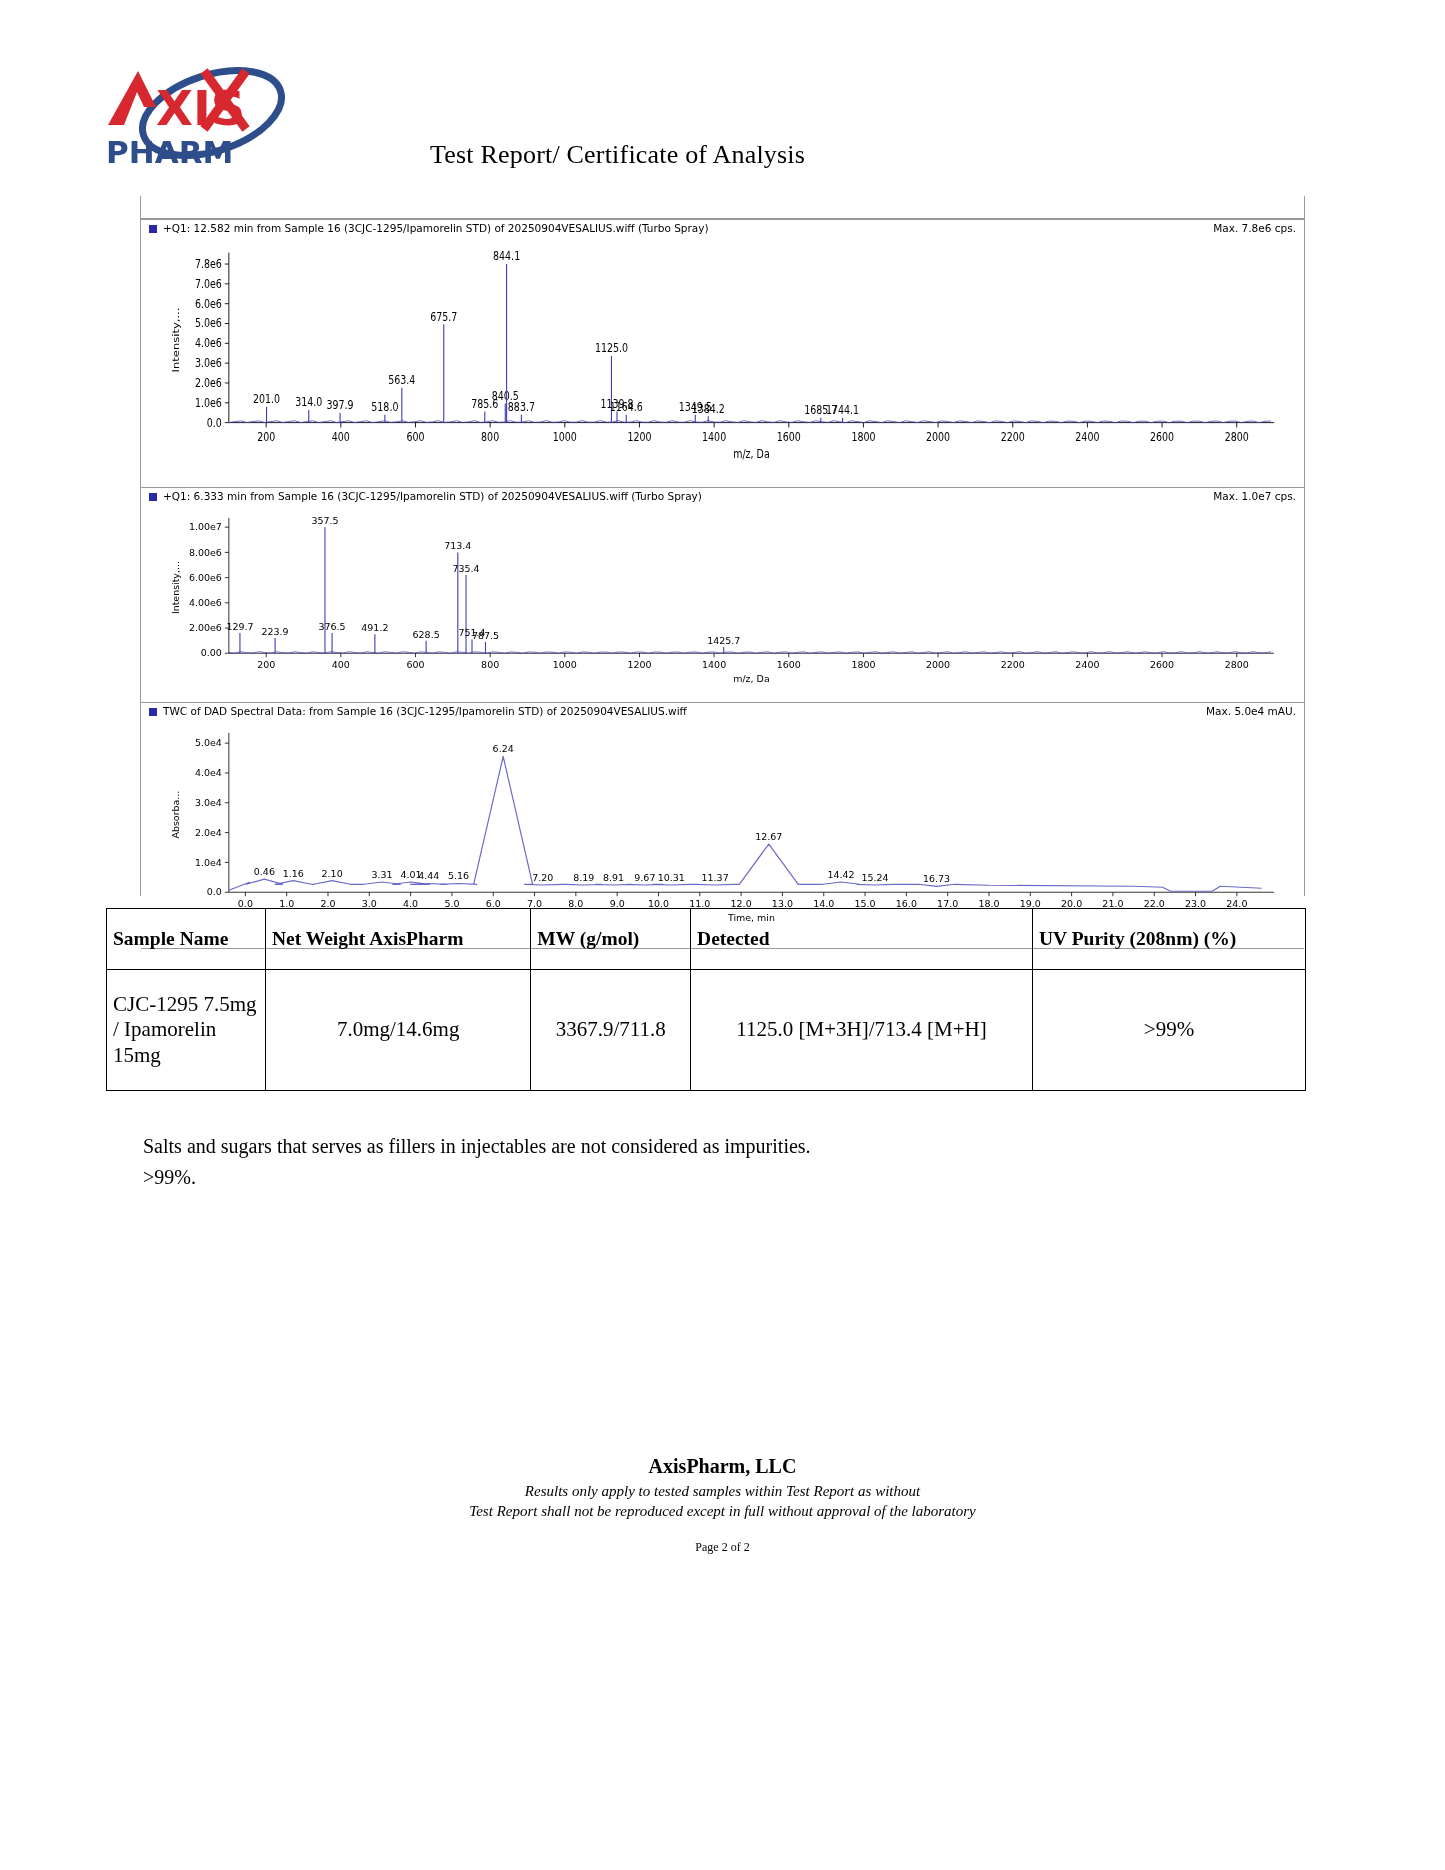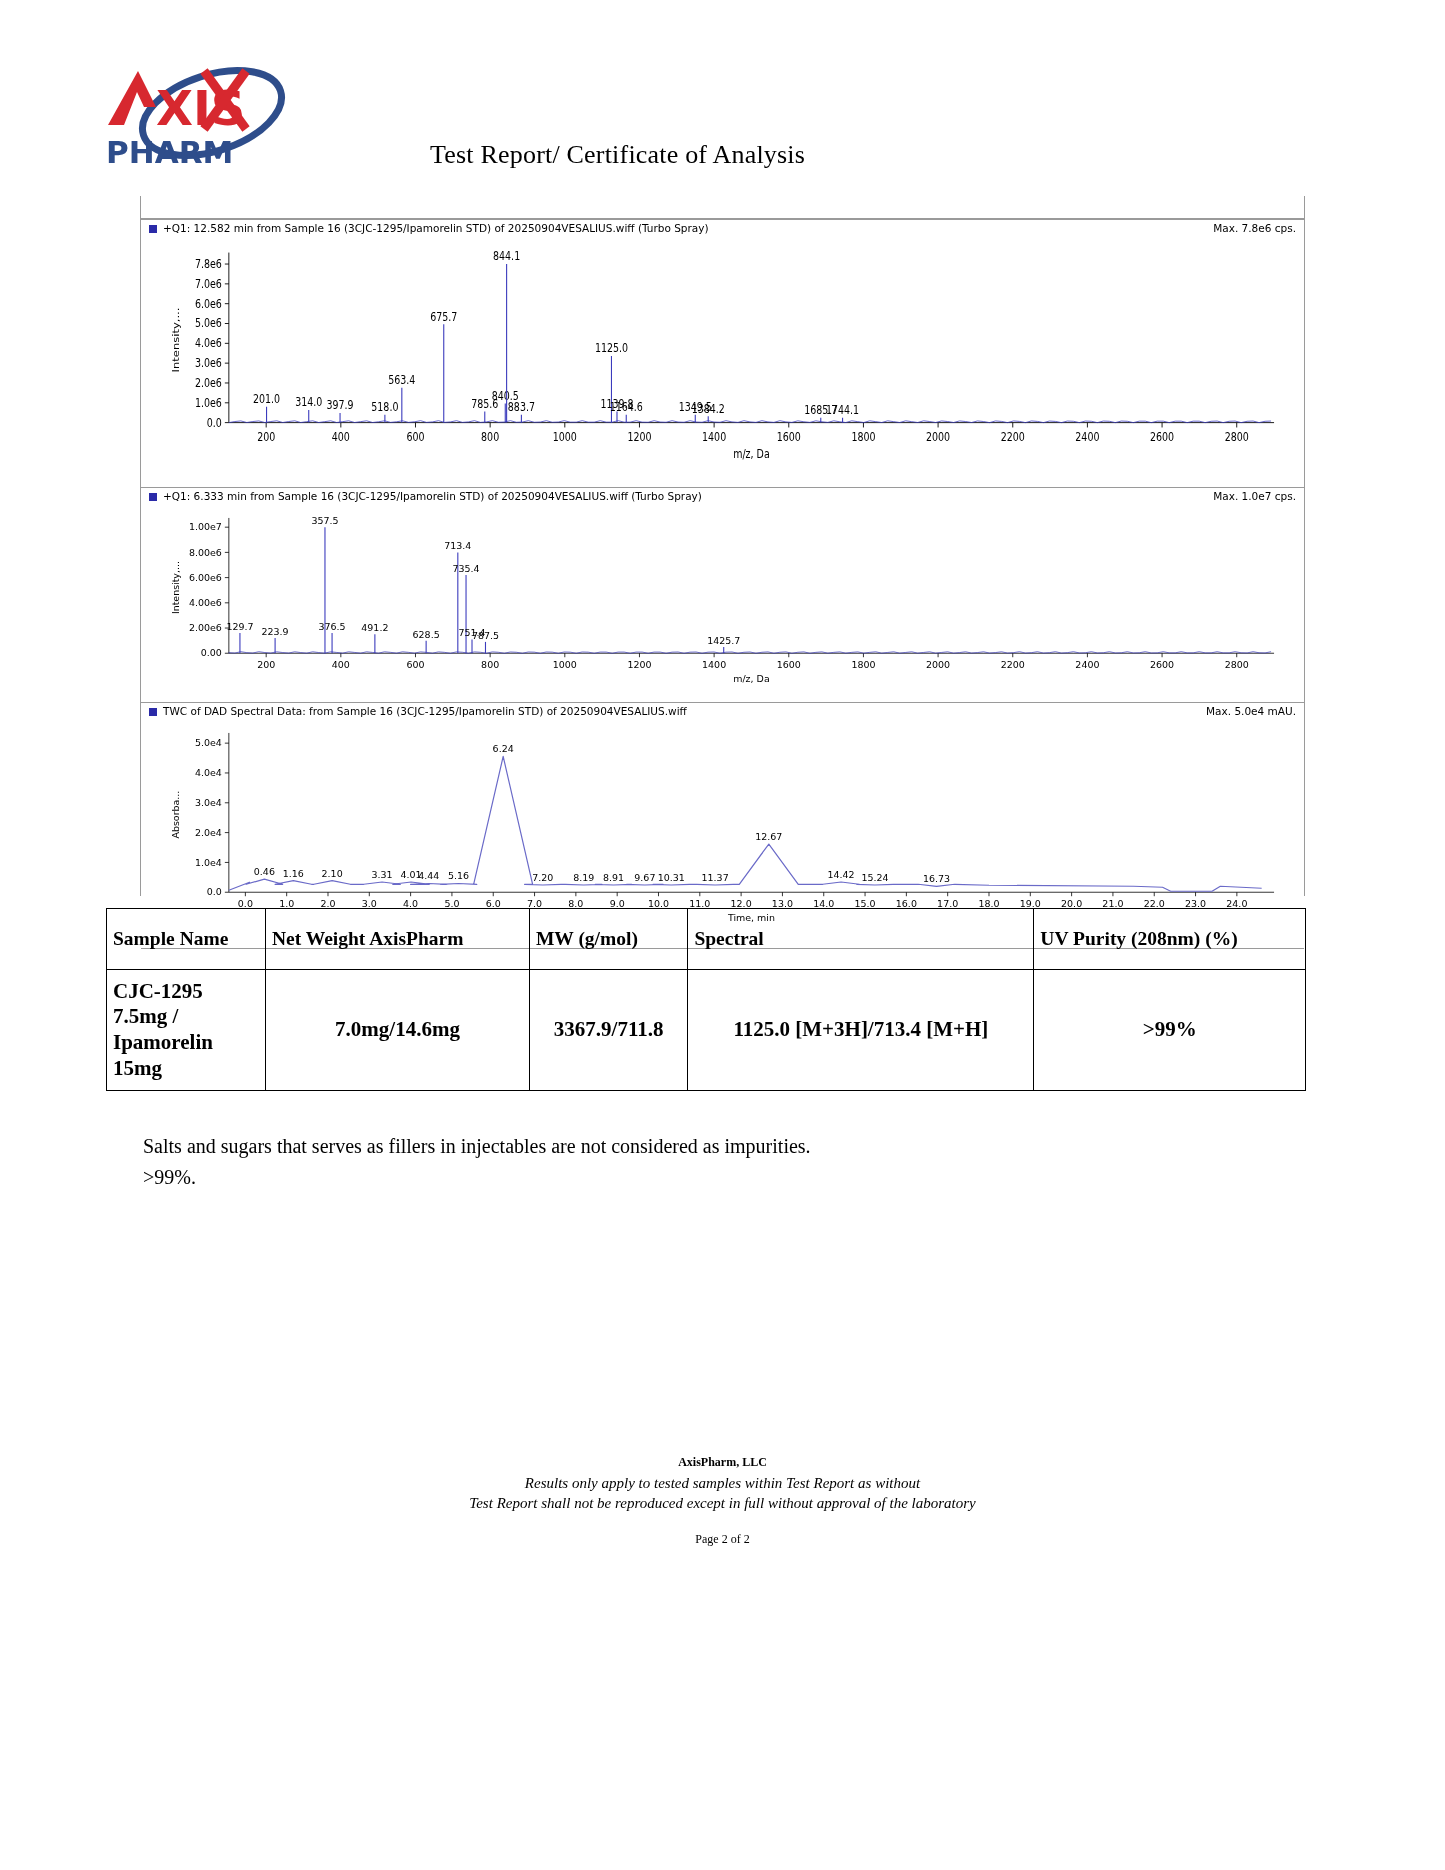--- a/index.html
+++ b/index.html
@@ -100,21 +100,20 @@
     left: 106px;
     top: 908px;
     width: 1200px;
     border-collapse: collapse;
     font-size: 19px;
   }
   table.results th, table.results td {
     border: 1.6px solid #000;
     padding: 4px 6px;
     vertical-align: middle;
-    font-weight: bold;
   }
   table.results thead th {
     text-align: left;
     font-family: "Liberation Serif", serif;
     font-weight: bold;
     font-size: 19.5px;
     line-height: 1.15;
     height: 52px;
   }
   th.sans, td.sans {
@@ -149,21 +148,21 @@
   
   .footer {
     position: absolute;
     left: 0;
     right: 0;
     top: 1455px;
     text-align: center;
     font-family: "Liberation Serif", serif;
   }
   .footer .co {
-    font-size: 12px;
+    font-size: 20px;
     font-weight: bold;
     margin-bottom: 3px;
   }
   .footer .it {
     font-size: 15px;
     font-style: italic;
     line-height: 1.35;
   }
   .footer .pg {
     font-size: 12px;
@@ -473,21 +472,21 @@
 
     <div class="chart-pad-bot"></div>
   </div>
 
   <table class="results">
     <thead>
       <tr>
         <th>Sample Name</th>
         <th>Net Weight AxisPharm</th>
         <th>MW (g/mol)</th>
-        <th class="sans">Spectral</th>
+        <th class="sans">Detected</th>
         <th class="sans">UV Purity (208nm) (%)</th>
       </tr>
     </thead>
     <tbody>
       <tr>
         <td class="name-cell">CJC-1295 7.5mg / Ipamorelin 15mg</td>
         <td class="center">7.0mg/14.6mg</td>
         <td class="center">3367.9/711.8</td>
         <td class="center">1125.0 [M+3H]/713.4 [M+H]</td>
         <td class="center">&gt;99%</td>

